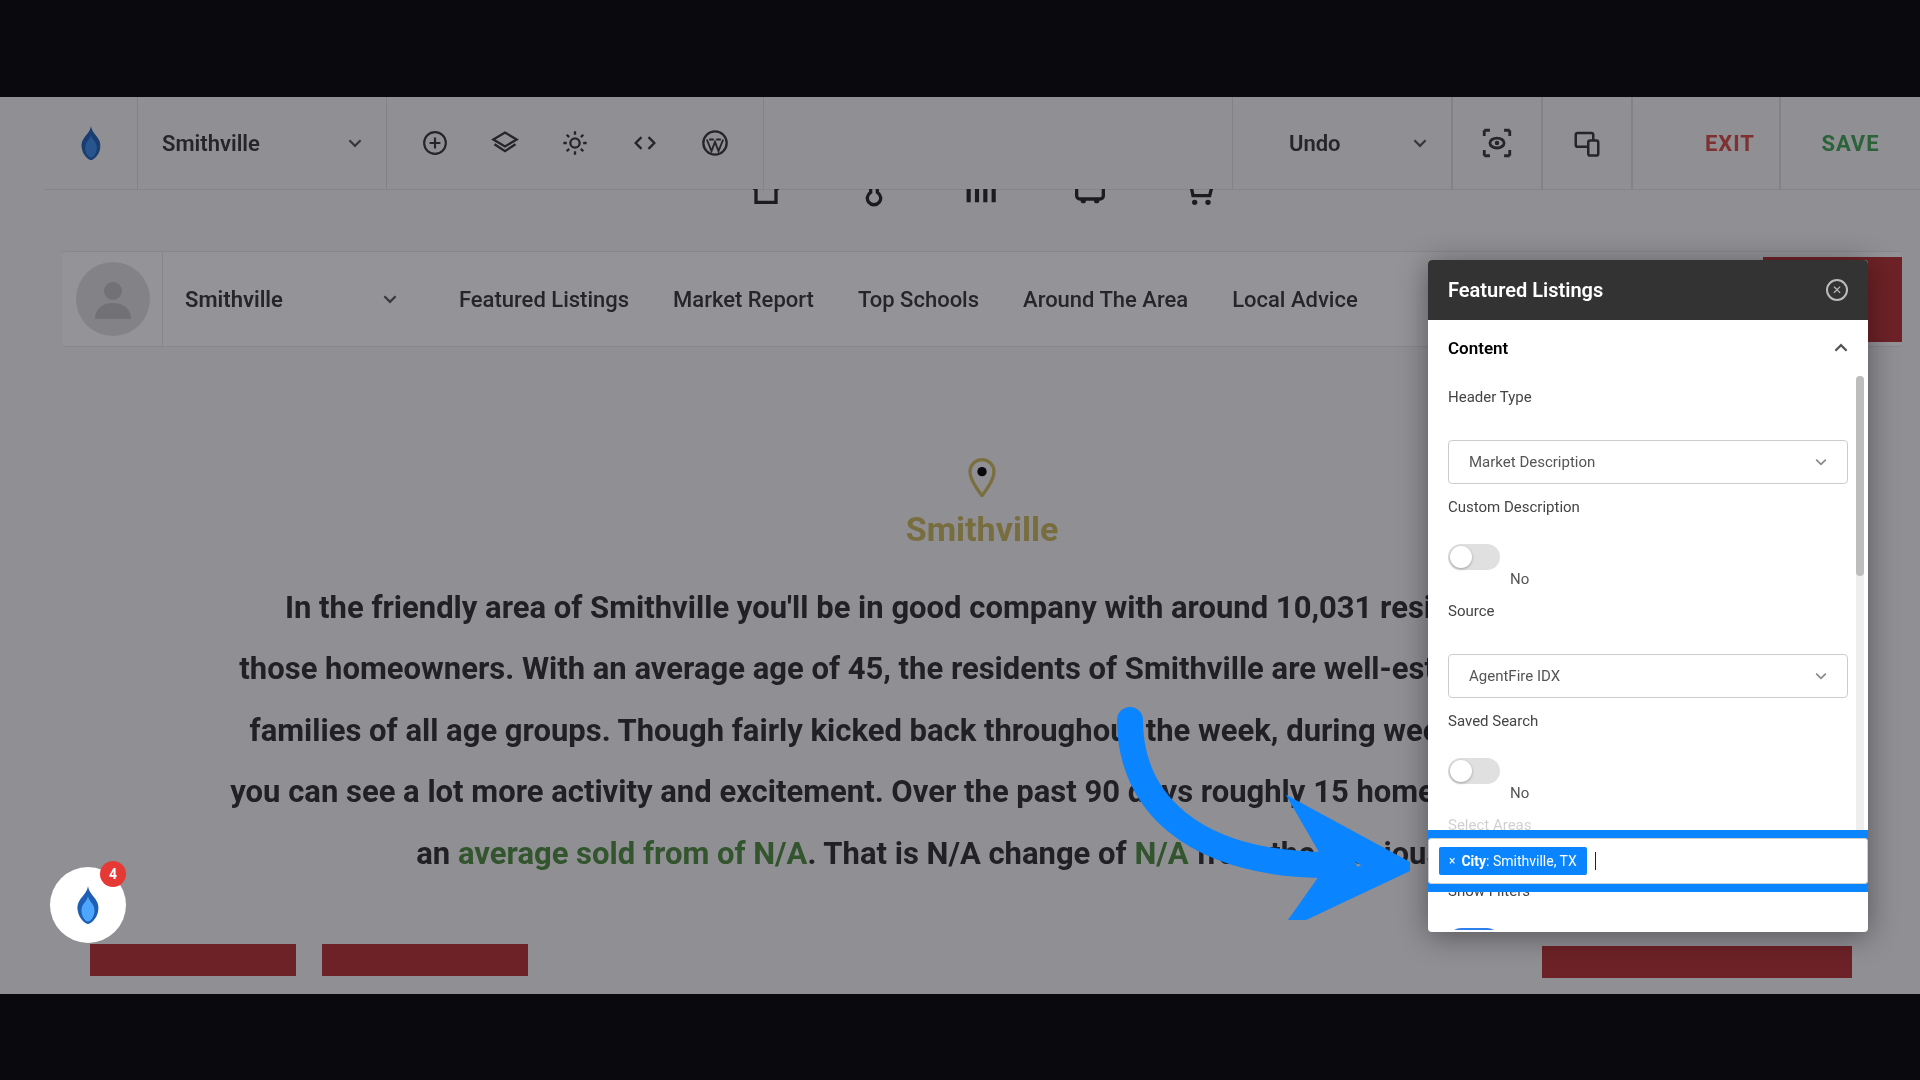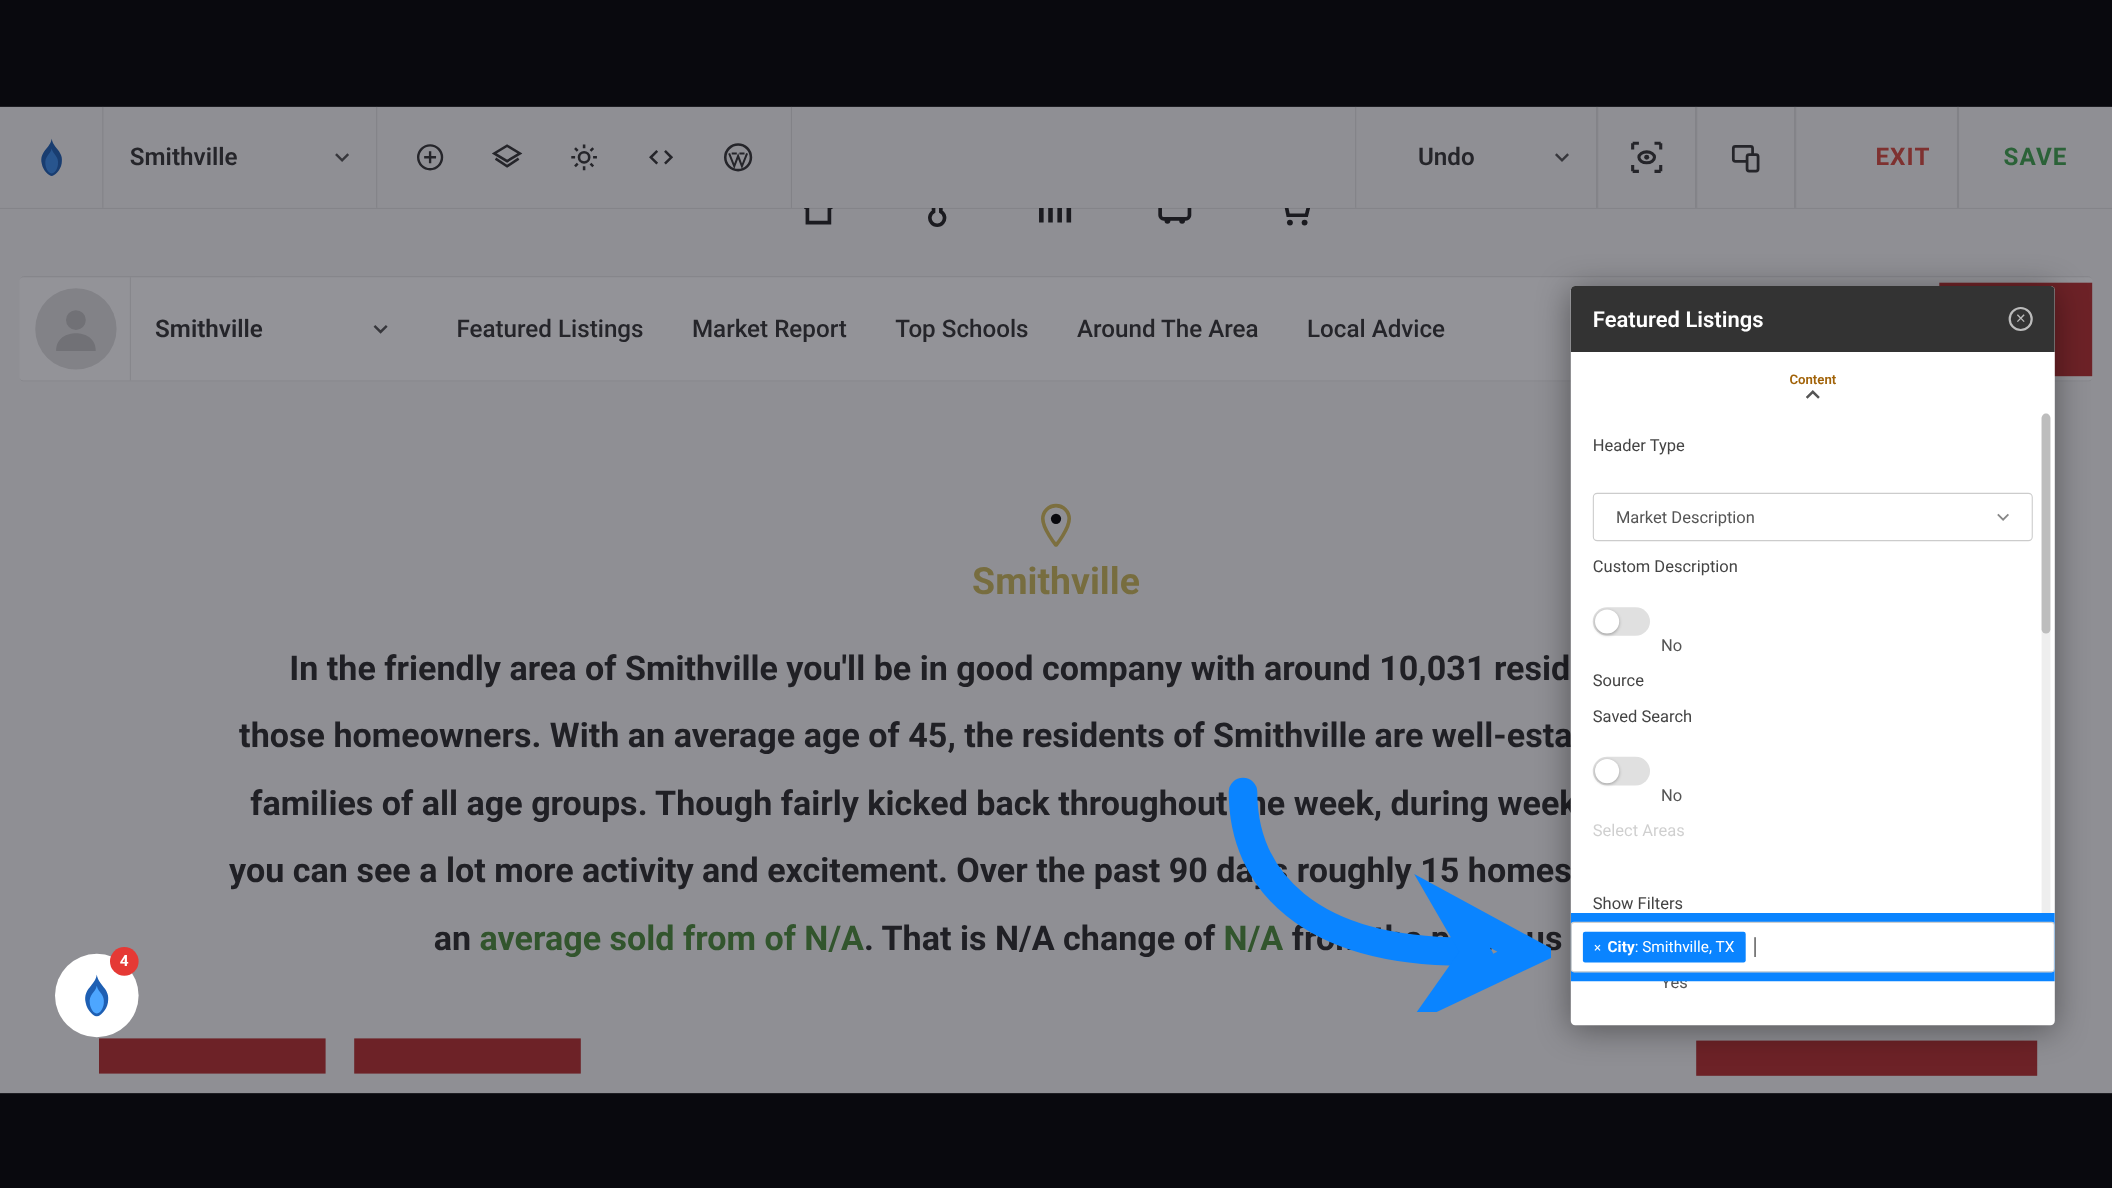--- a/index.html
+++ b/index.html
@@ -2,21 +2,21 @@
 <html><head>
 <meta charset="utf-8">
 <style>
 * { margin: 0; padding: 0; box-sizing: border-box; font-family: -apple-system, BlinkMacSystemFont, "Segoe UI", Roboto, sans-serif; }
 html, body { width: 1920px; height: 1080px; overflow: hidden; background: #000; }
 
 .viewport { position: absolute; left: 0; top: 0; width: 1920px; height: 1080px; }
 .letterbox-top { position: absolute; left: 0; top: 0; width: 100%; height: 97px; background: #000; z-index: 5; }
 .letterbox-bottom { position: absolute; left: 0; bottom: 0; width: 100%; height: 86px; background: #000; z-index: 5; }
 
-.app { position: absolute; left: 0; top: 97px; width: 1920px; height: 897px; background: #f5f5f5; }
+.app { position: absolute; left: 0; top: 97px; width: 1920px; height: 897px; background: #f5f5f5; padding-left: 44px; }
 
 
 .toolbar { display: flex; align-items: stretch; height: 93px; background: #f5f5f5; border-bottom: 1px solid #e0e0e0; }
 .tool-seg { display: flex; align-items: center; border-right: 1px solid #ddd; padding: 0 24px; }
 .logo-seg { width: 94px; justify-content: center; }
 .flame { width: 28px; height: 34px; }
 .page-seg { width: 249px; gap: 22px; justify-content: space-between; }
 .page-name { font-size: 22px; font-weight: 600; color: #333; }
 .chev { width: 14px; height: 14px; }
 .icons-seg { gap: 42px; padding: 0 34px; }
@@ -57,21 +57,21 @@
 .bottom-btn-right { position:absolute; right: 68px; bottom: 16px; width: 310px; height: 32px; background:#b62f2f; }
 
 
 .overlay { position:absolute; inset:0; background: rgba(20,20,30,0.45); z-index: 20; }
 
 .panel { position:absolute; right: 52px; top: 260px; width: 440px; height: 672px; background:#fff; z-index: 40; border-radius: 4px; box-shadow: 0 4px 30px rgba(0,0,0,0.4); overflow:hidden; }
 .panel-head { background:#333; color:#fff; display:flex; align-items:center; justify-content:space-between; padding: 18px 20px; }
 .panel-title { font-size: 20px; font-weight:600; }
 .panel-x { width:22px; height:22px; border:2px solid #bbb; border-radius:50%; display:flex; align-items:center; justify-content:center; color:#bbb; font-size:12px; }
 .panel-body { padding: 0; height: calc(100% - 62px); overflow:hidden; position:relative;}
-.section-hdr { display:flex; align-items:center; justify-content:space-between; padding: 18px 20px; font-size:12px; font-weight:600; color:#a16207;flex-direction:column;}
+.section-hdr { display:flex; align-items:center; justify-content:space-between; padding: 18px 20px; font-size:17px; font-weight:600; color:#000000;}
 .section-hdr .chev2 { width:14px; height:14px;}
 .form-sec { padding: 4px 20px 20px 20px; font-size:15px; color:#444;}
 .form-lbl { font-size:15px; margin: 14px 0 10px 0; color:#444;}
 .form-select { border:1px solid #ccc; border-radius:4px; padding: 12px 20px; display:flex; align-items:center; justify-content:space-between; color:#555; background:#fff;margin-top:34px;}
 .toggle-row { display:flex; align-items:center; gap:10px; margin-top:4px;}
 .toggle { width:52px; height:26px; border-radius:13px; background:#e0e0e0; position:relative;}
 .toggle .knob { position:absolute; left:2px; top:2px; width:22px; height:22px; border-radius:50%; background:#fff; box-shadow:0 1px 3px rgba(0,0,0,0.3);}
 .toggle.on { background:#2f80ed;}
 .toggle.on .knob { left: 28px; }
 .toggle-txt { font-size:15px; color:#555;margin-top:44px;}
@@ -293,20 +293,26 @@
 
         <div class="form-lbl">Custom Description</div>
         <div class="toggle-row">
           <div class="toggle">
               <div class="knob"></div>
             </div>
           <span class="toggle-txt">No</span>
         </div>
 
         <div class="form-lbl">Source</div>
+        <div class="form-select">
+          <span>AgentFire IDX</span>
+          <svg width="12" height="12" viewBox="0 0 10 10">
+              <path d="M1 3 L5 7 L9 3" stroke="#888" stroke-width="1.4" fill="none"></path>
+            </svg>
+        </div>
 
         <div class="form-lbl">Saved Search</div>
         <div class="toggle-row">
           <div class="toggle">
               <div class="knob"></div>
             </div>
           <span class="toggle-txt">No</span>
         </div>
 
         <div class="form-lbl" style="opacity:0.25;">Select Areas</div>

